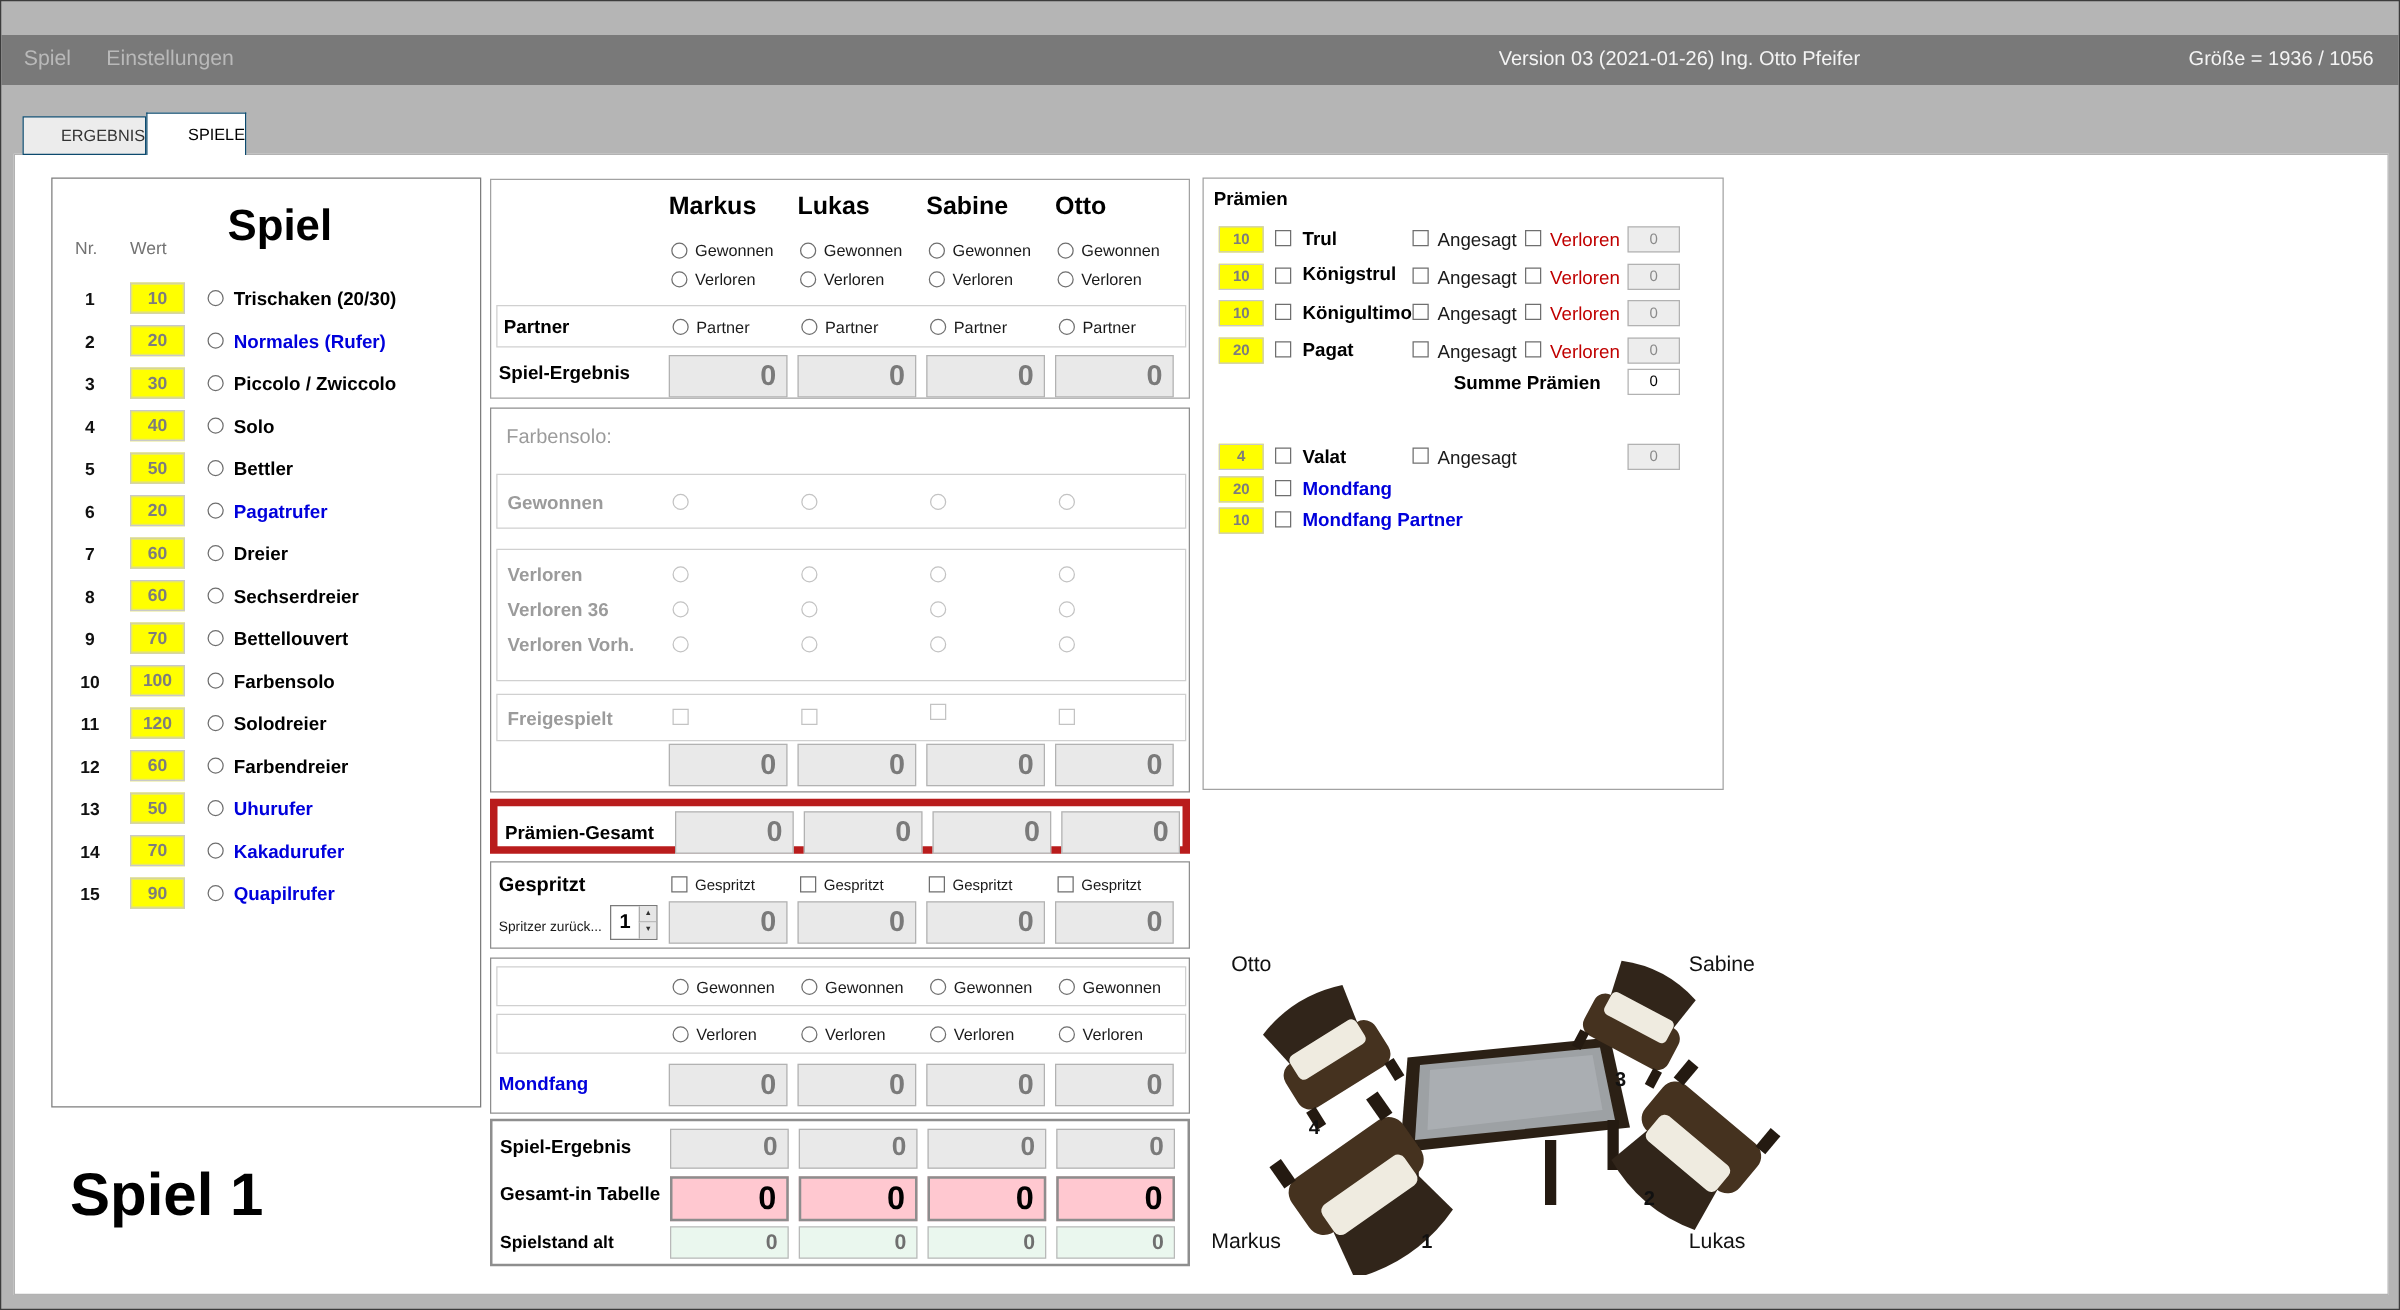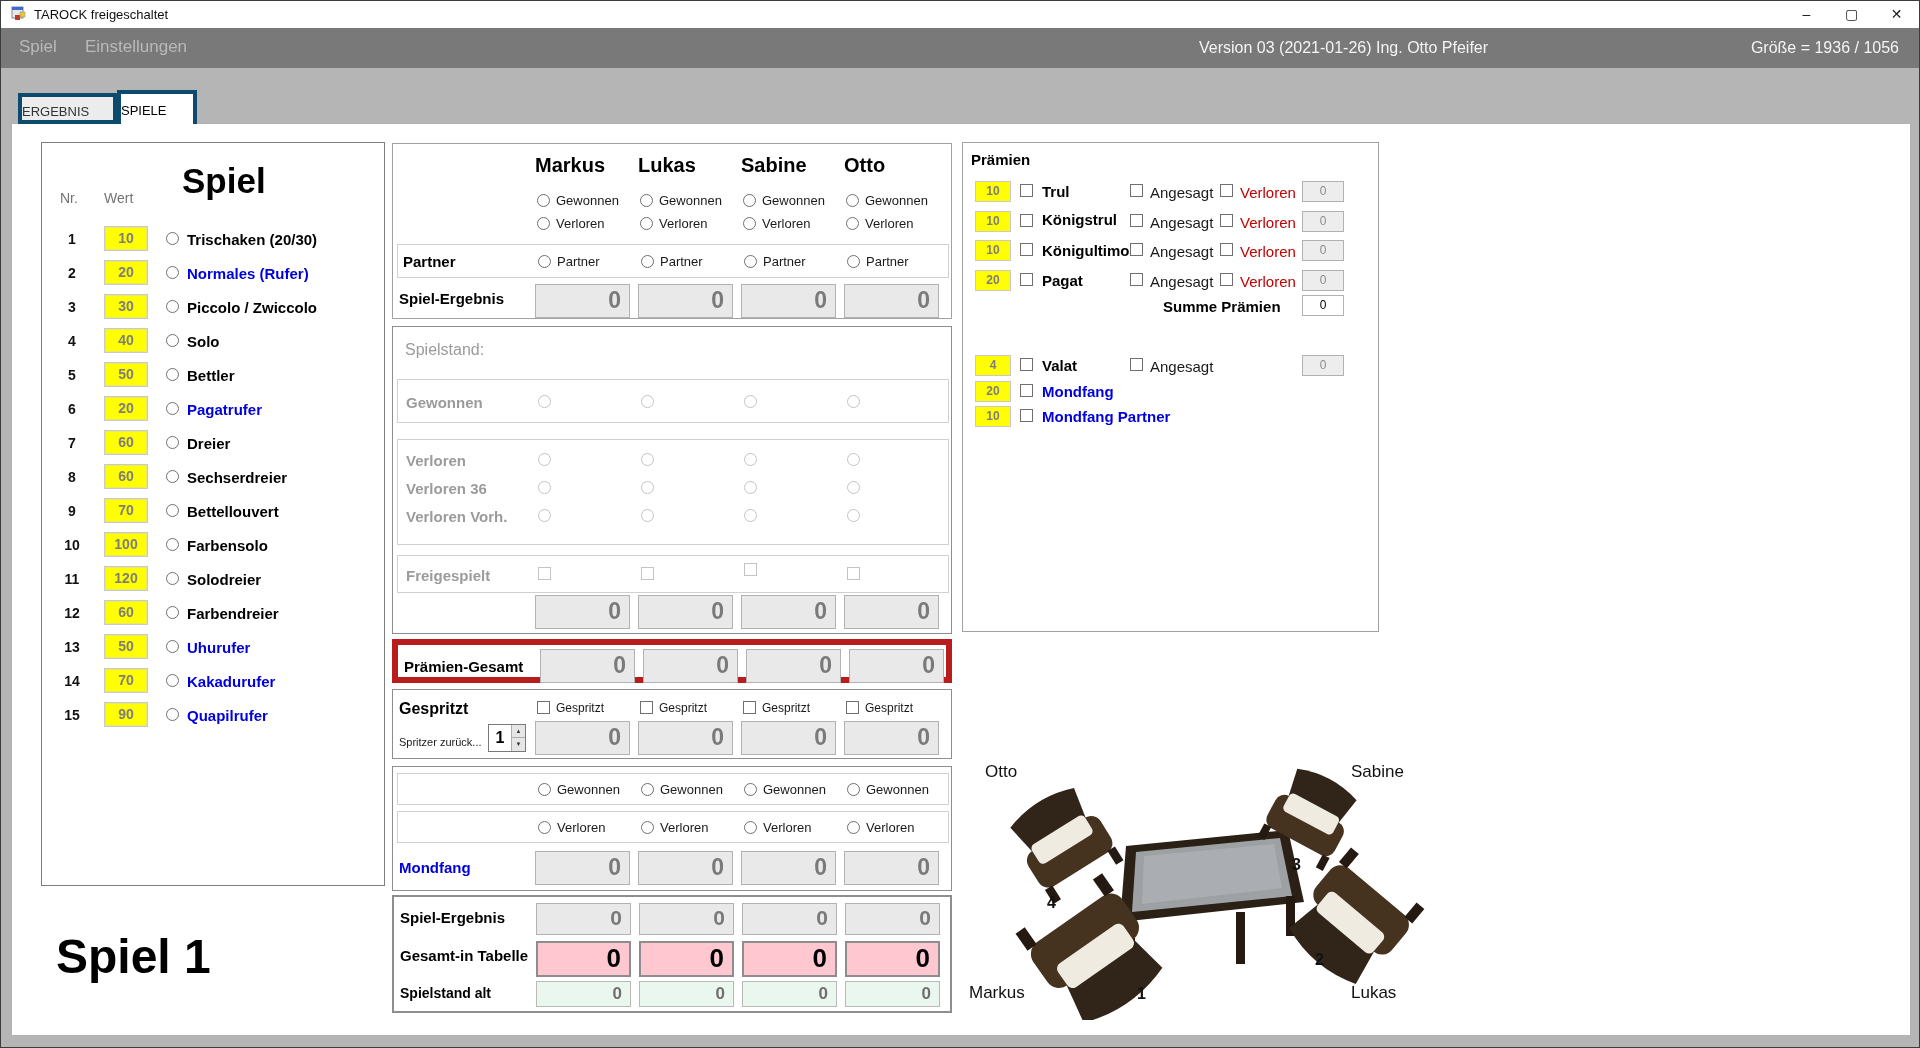--- a/index.html
+++ b/index.html
@@ -13,21 +13,21 @@
 .title-text{position:absolute;left:33px;top:6px;font-size:13px;color:#111}
 .winbtn{position:absolute;top:0;width:45px;height:27px;text-align:center;line-height:26px;font-size:14px;color:#222;cursor:default}
 .winbtn.min{right:90px}.winbtn.max{right:45px}.winbtn.cls{right:0}
 
 
 .menubar{position:absolute;left:0;top:27px;width:100%;height:40px;background:#797979}
 .menu-item{position:absolute;top:9px;font-size:17px;color:#b9b9b9}
 .menu-info{position:absolute;top:11px;font-size:16px;color:#f4f4f4}
 
 
-.tab{position:absolute;text-align:left;border:4px solid #0c4a6e;background:#ececec;font-size:13px;color:#333;z-index:2}
+.tab{position:absolute;text-align:right;border:1px solid #0c4a6e;background:#ececec;font-size:13px;color:#333;z-index:2}
 .tab.active{background:#fff;border-bottom:none;z-index:6;color:#000}
 .content{position:absolute;left:10px;top:122px;width:1900px;height:913px;background:#fff;border:1px solid #b2b2b2;z-index:1}
 .sec{position:absolute;background:#fff;z-index:3}
 
 
 .radio{position:absolute;width:13px;height:13px;border:1px solid #6f6f6f;border-radius:50%;background:#fff}
 .cb{position:absolute;width:13px;height:13px;border:1px solid #6f6f6f;background:#fff}
 .rlbl{position:absolute;font-size:13px;color:#1a1a1a;white-space:nowrap}
 .blbl{position:absolute;font-size:15px;font-weight:bold;color:#000;white-space:nowrap}
 .vbox{position:absolute;width:95px;height:34px;background:#e9e9e9;border:1px solid #b2b2b2;color:#7a7a7a;font-size:23px;font-weight:600;text-align:right;padding-right:8px;line-height:30px}
@@ -71,32 +71,20 @@
 .spielnr{position:absolute;left:55px;top:928px;font-size:48px;font-weight:bold;color:#000;z-index:4}
 .eintragen{position:absolute;left:1457px;top:895px;width:420px;height:114px;background:#e2e2e2;border:1px solid #a6a6a6;font-size:46px;color:#000;text-align:center;line-height:110px;z-index:4;font-family:"Liberation Sans",sans-serif}
 .seatlbl{position:absolute;font-size:17px;color:#111;z-index:5}
 .seatnum{position:absolute;font-size:16px;font-weight:bold;color:#111;z-index:5}
 </style>
 </head>
 <body>
 
 <div class="app">
 
-  <div class="titlebar">
-    <svg class="title-icon" viewBox="0 0 16 16">
-      <rect x="1" y="1" width="11" height="11" fill="#e8e8e8" stroke="#8a8a8a"></rect>
-      <rect x="1" y="1" width="11" height="3" fill="#3c6bd6"></rect>
-      <rect x="4" y="9" width="5" height="5" fill="#c0392b"></rect>
-      <rect x="9" y="6" width="5" height="5" fill="#e8c832" stroke="#8a8a8a" stroke-width="0.5"></rect>
-    </svg>
-    <span class="title-text">TAROCK freigeschaltet</span>
-    <span class="winbtn min">–</span>
-    <span class="winbtn max">▢</span>
-    <span class="winbtn cls">✕</span>
-  </div>
 
   <div class="menubar">
     <span class="menu-item" style="left:18px">Spiel</span>
     <span class="menu-item" style="left:84px">Einstellungen</span>
     <span class="menu-info" style="left:1198px">Version 03 (2021-01-26) Ing. Otto Pfeifer</span>
     <span class="menu-info" style="right:20px">Größe =  1936 / 1056</span>
   </div>
 
   <div class="tab" style="left:17px;top:92px;width:99px;height:31px;line-height:30px">ERGEBNIS</div>
   <div class="tab active" style="left:116px;top:89px;width:80px;height:34px;line-height:33px">SPIELE</div>
@@ -237,21 +225,21 @@
     </div>
 
     <span class="blbl" style="left:6px;top:146px">Spiel-Ergebnis</span>
     <span class="vbox c0" style="top:140px">0</span>
     <span class="vbox c1" style="top:140px">0</span>
     <span class="vbox c2" style="top:140px">0</span>
     <span class="vbox c3" style="top:140px">0</span>
   </div>
 
   <div class="sec" style="left:391px;top:325px;width:560px;height:308px;border:1px solid #8e8e8e">
-    <span class="dim" style="position:absolute;left:12px;top:14px;font-size:16px">Spielstand:</span>
+    <span class="dim" style="position:absolute;left:12px;top:14px;font-size:16px">Farbensolo:</span>
 
     <div class="sub" style="top:52px;height:44px">
       <span class="blbl dim" style="left:8px;top:14px">Gewonnen</span>
       <span class="radio dimb sr0" style="top:15px"></span>
       <span class="radio dimb sr1" style="top:15px"></span>
       <span class="radio dimb sr2" style="top:15px"></span>
       <span class="radio dimb sr3" style="top:15px"></span>
     </div>
 
     <div class="sub" style="top:112px;height:106px">

